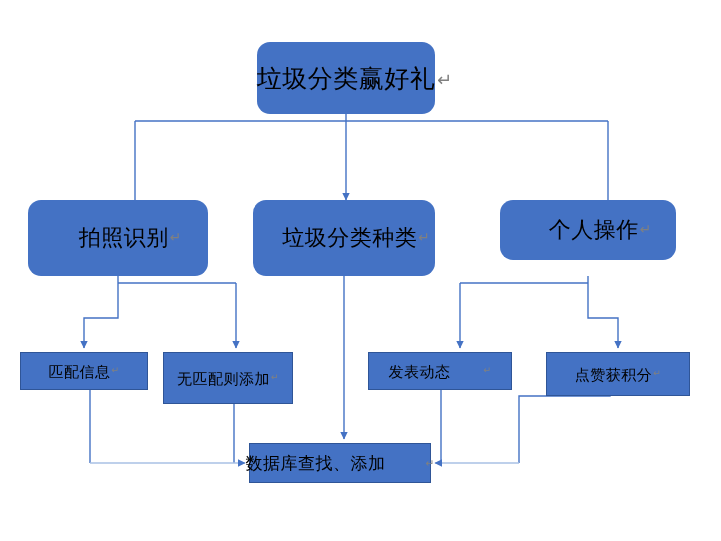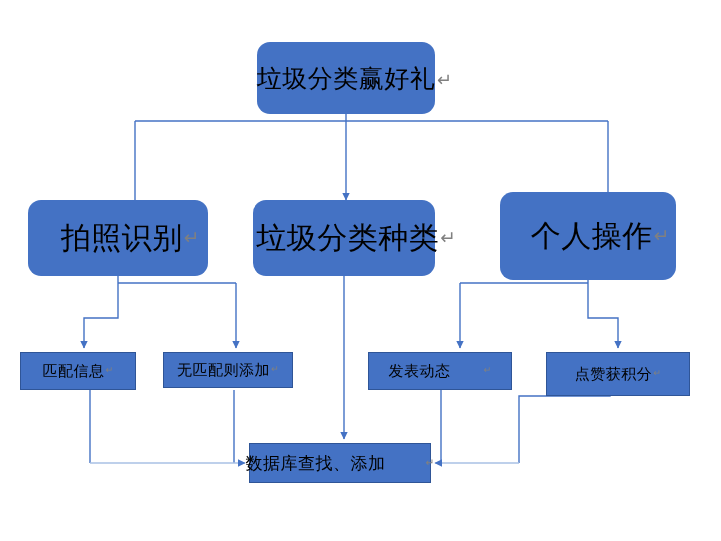--- a/index.html
+++ b/index.html
@@ -10,21 +10,20 @@
   }
   body {
     font-family: "Liberation Sans", "DejaVu Sans", sans-serif;
   }
   #canvas {
     position: relative;
     width: 721px;
     height: 541px;
     background: #ffffff;
     overflow: hidden;
-    font-family: Liberation Serif, serif;
   }
   #edges {
     position: absolute;
     left: 0;
     top: 0;
     width: 721px;
     height: 541px;
     pointer-events: none;
   }
   .node {
@@ -51,31 +50,31 @@
   }
   .pilcrow {
     color: #808080;
     font-size: 0.62em;
     vertical-align: baseline;
     margin-left: 1px;
     letter-spacing: 0;
   }
   
   .tier-1 { font-size: 25px; }
-  .tier-2 { font-size: 30px; padding-left: 24px; }
+  .tier-2 { font-size: 22px; padding-left: 24px; }
   .tier-3 { font-size: 15px; }
   .tier-4 { font-size: 17px; }
 
   
   #node-root      { left: 257px; top: 42px;  width: 178px; height: 72px; }
   #node-photo     { left: 28px;  top: 200px; width: 180px; height: 76px; }
   #node-category  { left: 253px; top: 200px; width: 182px; height: 76px; }
-  #node-personal  { left: 500px; top: 192px; width: 176px; height: 88px; }
-  #node-match     { left: 20px;  top: 352px; width: 116px; height: 38px; }
-  #node-nomatch   { left: 163px; top: 352px; width: 130px; height: 36px; }
+  #node-personal  { left: 500px; top: 200px; width: 176px; height: 60px; }
+  #node-match     { left: 20px;  top: 352px; width: 128px; height: 38px; }
+  #node-nomatch   { left: 163px; top: 352px; width: 130px; height: 52px; }
   #node-post      { left: 368px; top: 352px; width: 144px; height: 38px; gap: 32px; }
   #node-like      { left: 546px; top: 352px; width: 144px; height: 44px; }
   #node-db        { left: 249px; top: 443px; width: 182px; height: 40px; gap: 39px; }
 </style>
 </head>
 <body>
 
 <div id="canvas">
 
   <svg id="edges" viewBox="0 0 721 541" xmlns="http://www.w3.org/2000/svg">

